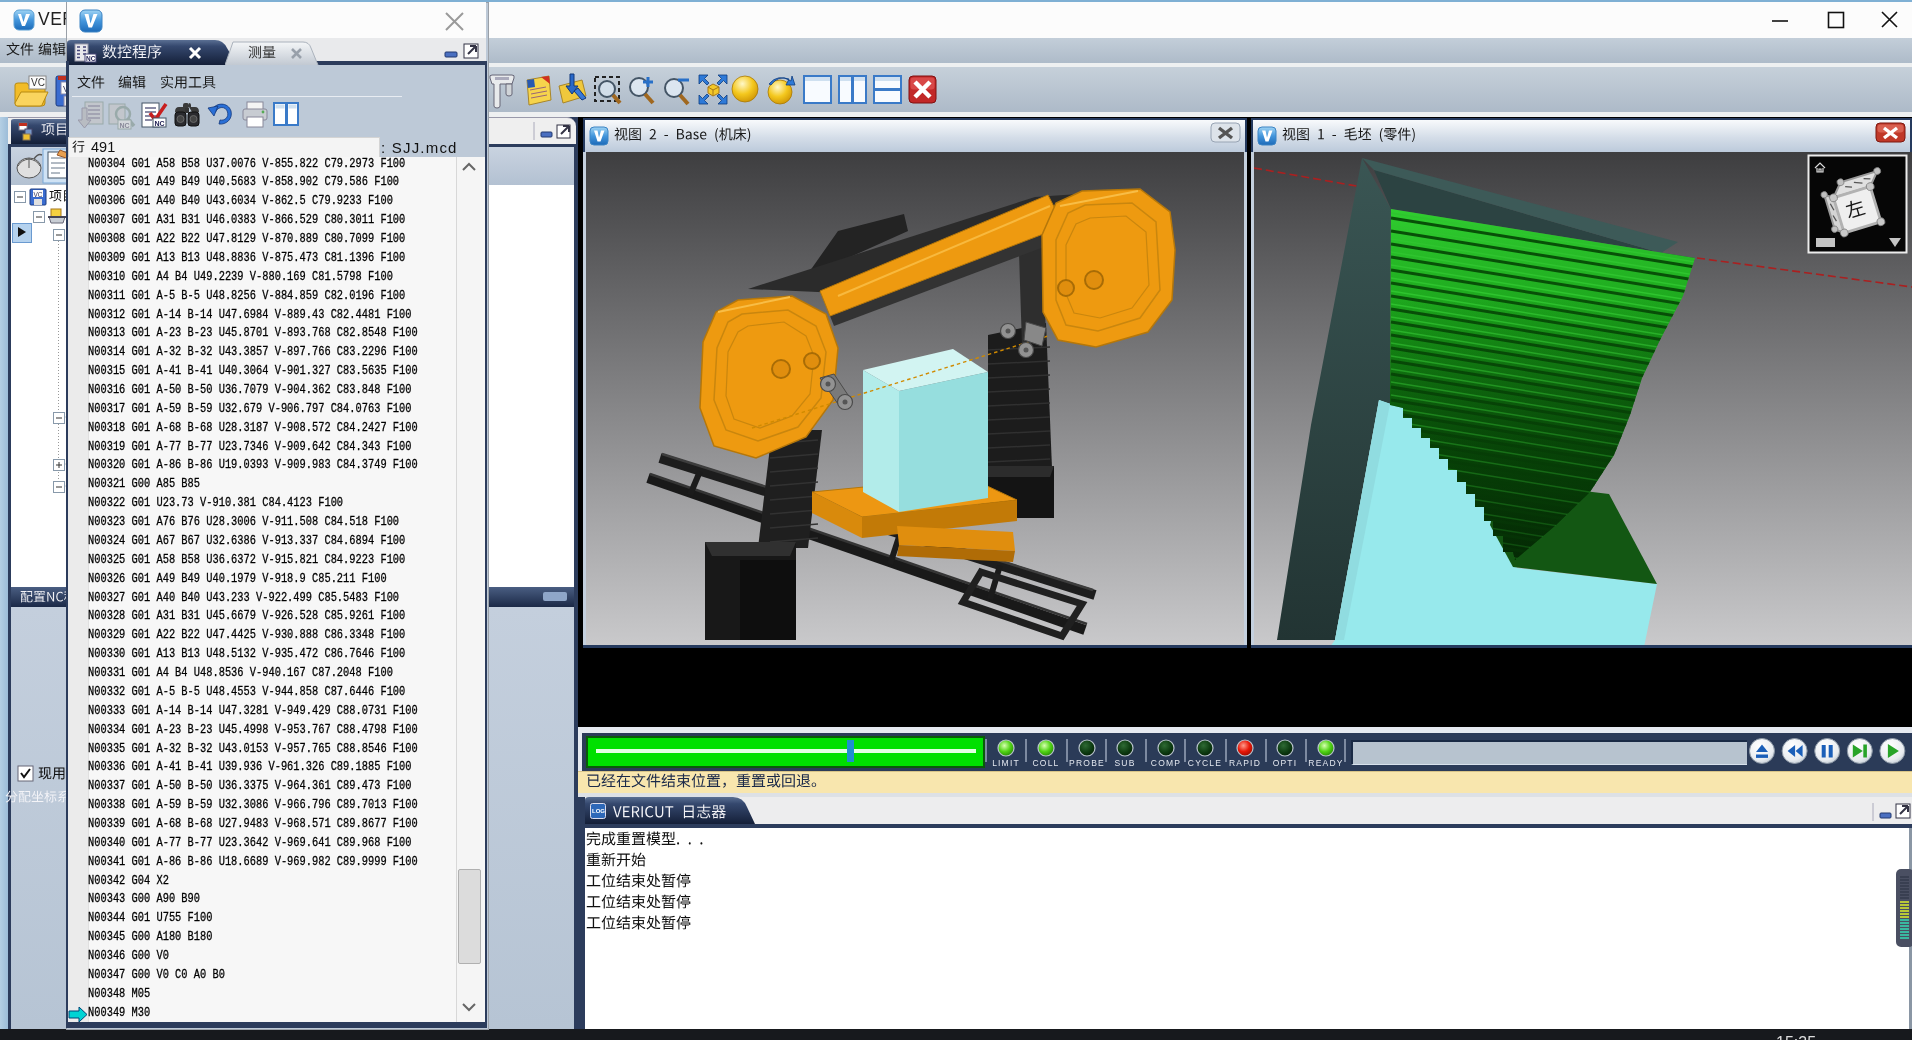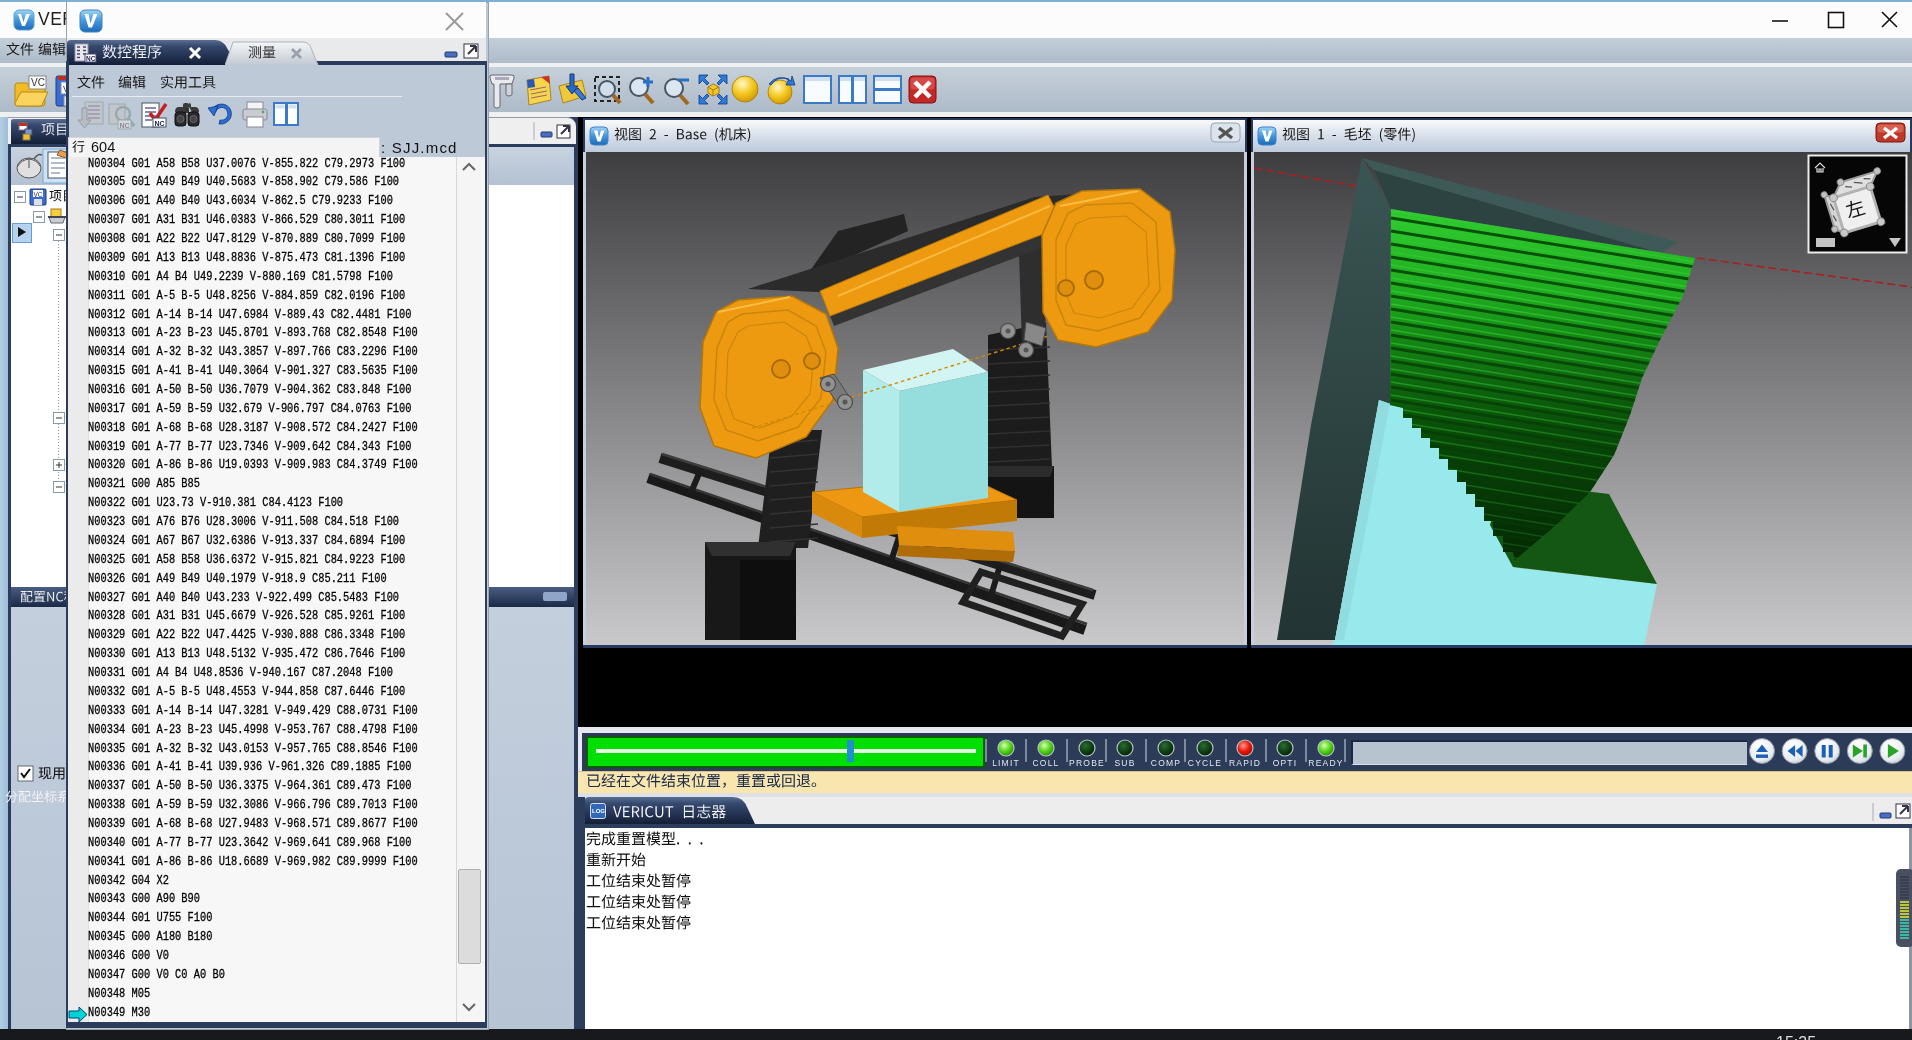--- a/index.html
+++ b/index.html
@@ -698,21 +698,21 @@
 <svg class="abs" style="left:272px;top:100px" width="30" height="34">
       <rect x="2" y="3" width="24" height="22" fill="#fff" stroke="#3a7ac8" stroke-width="2"></rect>
 <rect x="13" y="3" width="3" height="22" fill="#3a7ac8"></rect>
 <rect x="3.5" y="4.5" width="9" height="4" fill="#cfe0f0"></rect>
       <rect x="16.5" y="4.5" width="8" height="4" fill="#cfe0f0"></rect>
     </svg>
 <div style="position:absolute;left:68px;top:137px;width:310px;height:20px;background:#f4f4f4;border:1px solid #d4d4d4"></div>
 <svg style="position:absolute;left:72px;top:140px;" width="15" height="18">
       <path d="M5.7 1.3V2.2H12.1V1.3ZM3.5 0.5C2.8 1.5 1.5 2.6 0.5 3.4C0.6 3.5 0.9 3.9 1.0 4.1C2.2 3.3 3.5 2.0 4.4 0.9ZM5.1 4.9V5.8H9.5V11.2C9.5 11.4 9.4 11.5 9.1 11.5C8.9 11.5 8.0 11.5 7.1 11.5C7.2 11.8 7.4 12.2 7.4 12.4C8.7 12.4 9.4 12.4 9.9 12.3C10.3 12.1 10.5 11.8 10.5 11.2V5.8H12.4V4.9ZM4.0 3.3C3.1 4.8 1.7 6.3 0.3 7.3C0.5 7.4 0.9 7.9 1.0 8.1C1.5 7.7 2.0 7.2 2.5 6.7V12.5H3.5V5.6C4.0 5.0 4.5 4.3 4.9 3.6Z" fill="#111"></path>
     </svg>
-<div class="abs" style="left:91px;top:139px;font-size:14.5px;color:#111;">604</div>
+<div class="abs" style="left:91px;top:139px;font-size:14.5px;color:#111;">491</div>
 <div class="abs" style="left:381px;top:139px;font-size:15px;color:#111;letter-spacing:1.2px;">: SJJ.mcd</div>
 <div style="position:absolute;left:68px;top:157px;width:416.5px;height:865px;background:#f7f7f7"></div>
 <div style="position:absolute;left:68px;top:157px;width:20px;height:865px;background:#ebebeb;border-right:1px solid #e0e0e0"></div>
 <div class="abs mono" style="left:88px;top:153.5px;height:19px;line-height:19px;font-size:13.5px;color:#000;-webkit-text-stroke:0.3px #000;transform:scaleX(0.768);transform-origin:0 0;white-space:pre;">N00304 G01 A58 B58 U37.0076 V-855.822 C79.2973 F100</div>
     <div class="abs mono" style="left:88px;top:172.4px;height:19px;line-height:19px;font-size:13.5px;color:#000;-webkit-text-stroke:0.3px #000;transform:scaleX(0.768);transform-origin:0 0;white-space:pre;">N00305 G01 A49 B49 U40.5683 V-858.902 C79.586 F100</div>
     <div class="abs mono" style="left:88px;top:191.2px;height:19px;line-height:19px;font-size:13.5px;color:#000;-webkit-text-stroke:0.3px #000;transform:scaleX(0.768);transform-origin:0 0;white-space:pre;">N00306 G01 A40 B40 U43.6034 V-862.5 C79.9233 F100</div>
     <div class="abs mono" style="left:88px;top:210.1px;height:19px;line-height:19px;font-size:13.5px;color:#000;-webkit-text-stroke:0.3px #000;transform:scaleX(0.768);transform-origin:0 0;white-space:pre;">N00307 G01 A31 B31 U46.0383 V-866.529 C80.3011 F100</div>
     <div class="abs mono" style="left:88px;top:229.0px;height:19px;line-height:19px;font-size:13.5px;color:#000;-webkit-text-stroke:0.3px #000;transform:scaleX(0.768);transform-origin:0 0;white-space:pre;">N00308 G01 A22 B22 U47.8129 V-870.889 C80.7099 F100</div>
     <div class="abs mono" style="left:88px;top:247.9px;height:19px;line-height:19px;font-size:13.5px;color:#000;-webkit-text-stroke:0.3px #000;transform:scaleX(0.768);transform-origin:0 0;white-space:pre;">N00309 G01 A13 B13 U48.8836 V-875.473 C81.1396 F100</div>
     <div class="abs mono" style="left:88px;top:266.7px;height:19px;line-height:19px;font-size:13.5px;color:#000;-webkit-text-stroke:0.3px #000;transform:scaleX(0.768);transform-origin:0 0;white-space:pre;">N00310 G01 A4 B4 U49.2239 V-880.169 C81.5798 F100</div>

